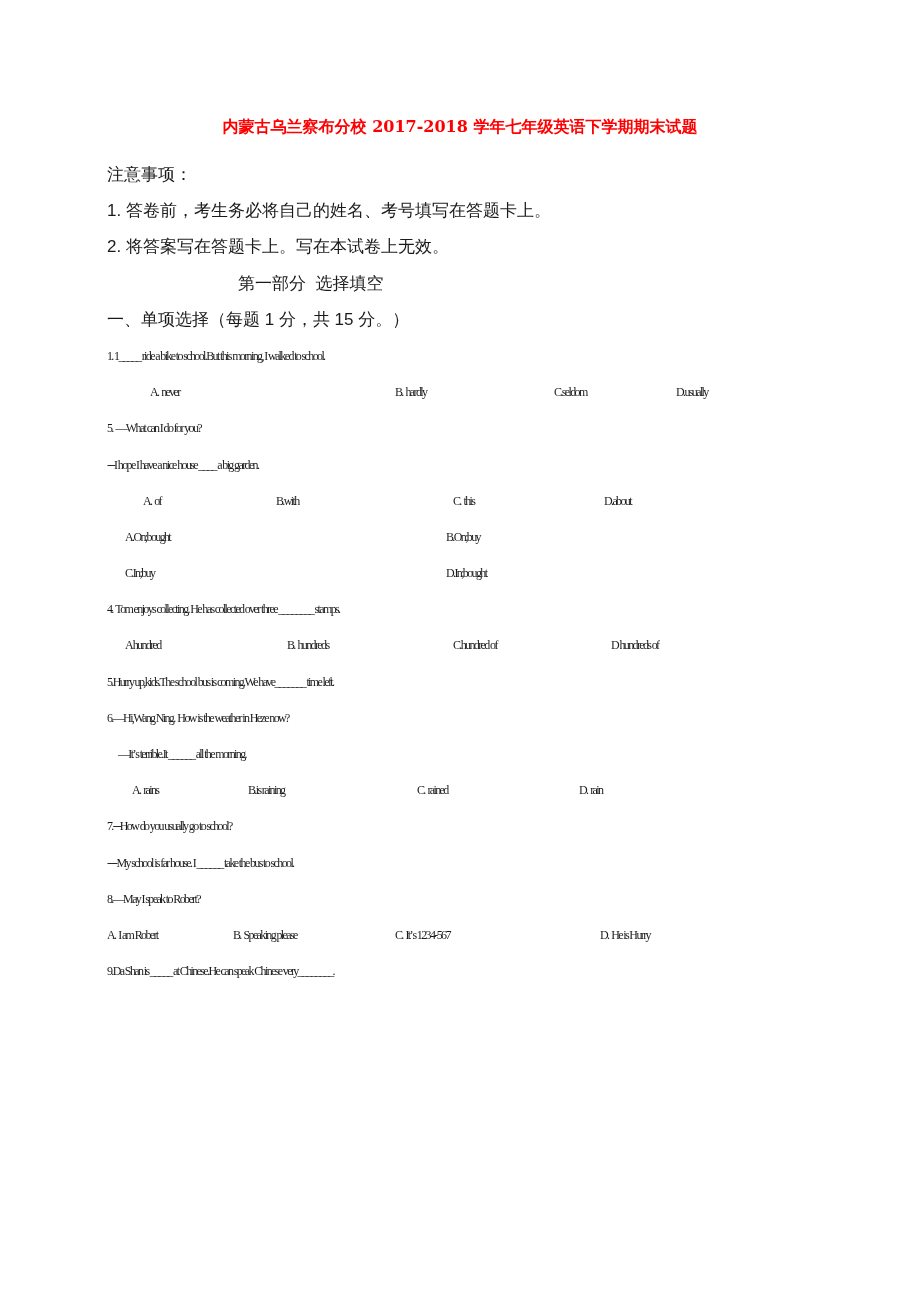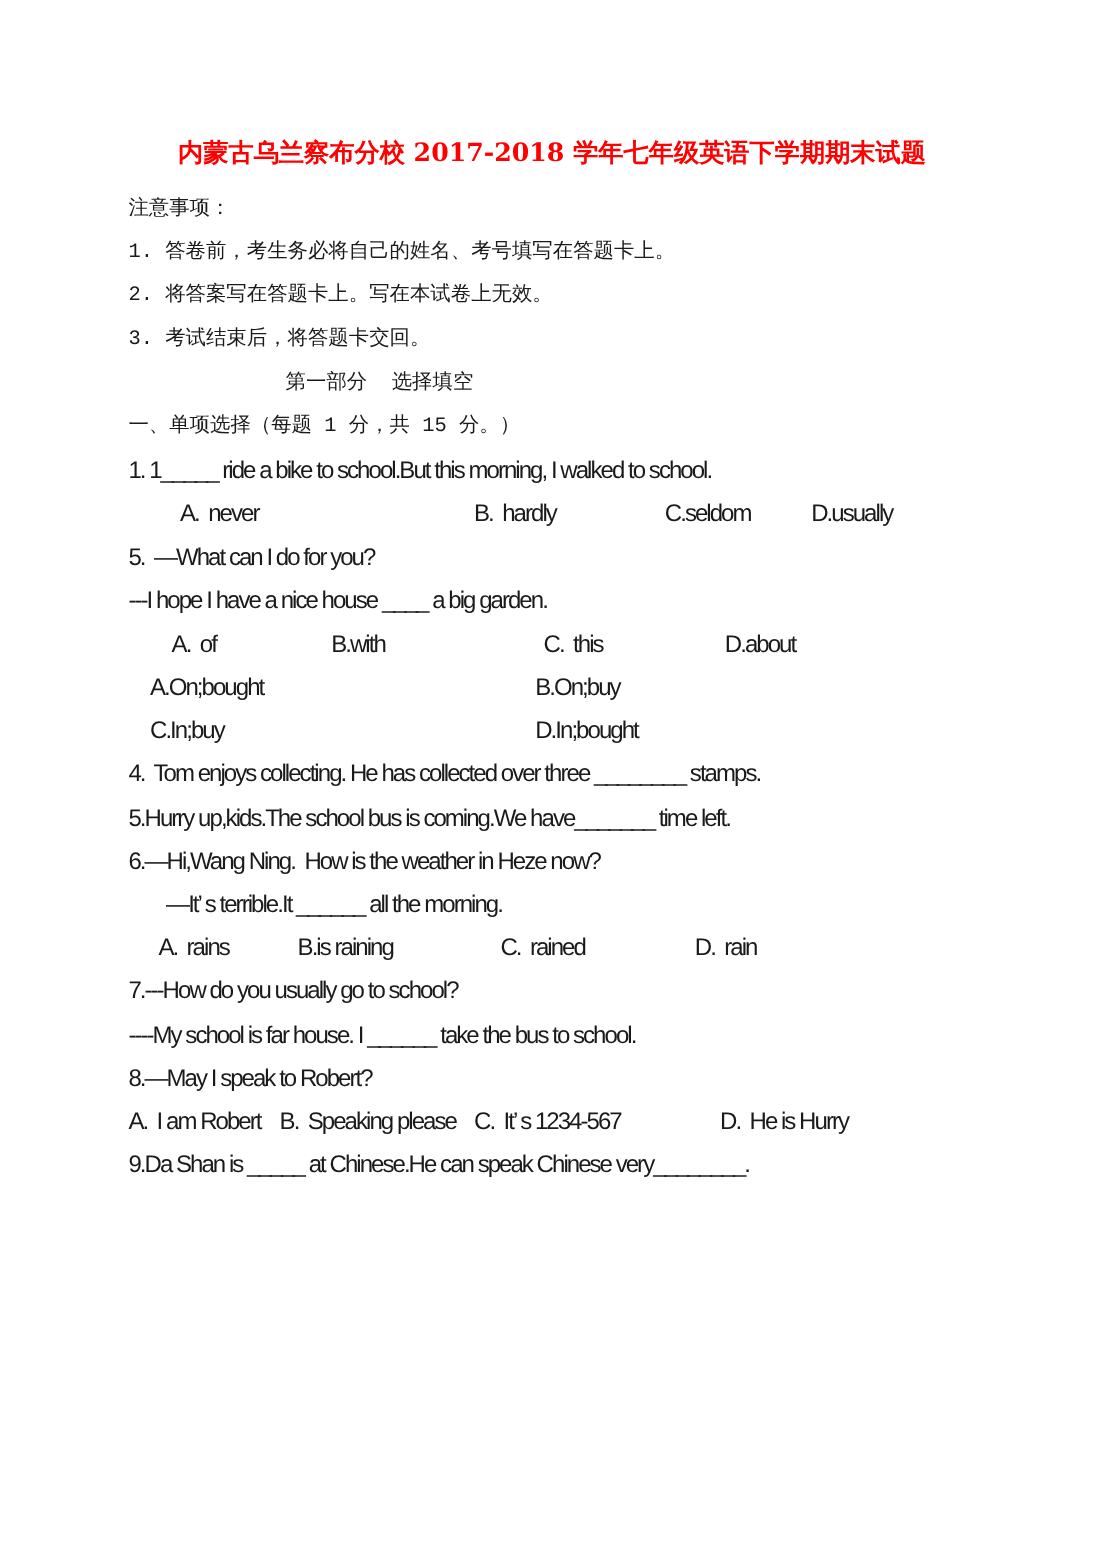--- a/index.html
+++ b/index.html
@@ -15,45 +15,45 @@
     overflow: hidden;
     color: #1a1a1a;
   }
   .doc-title {
     position: absolute;
     top: 110px;
     left: 0;
     width: 920px;
     text-align: center;
     font-family: "DejaVu Serif", "Liberation Serif", serif;
-    font-size: 21px;
+    font-size: 16px;
     font-weight: bold;
     color: #ff0000;
     line-height: 34px;
     white-space: pre;
   }
   .content {
     position: absolute;
     top: 157px;
     left: 107px;
     width: 760px;
   }
   .line {
     position: relative;
     height: 36.2px;
     line-height: 36.2px;
     white-space: pre;
   }
   .zh {
-    font-family: Liberation Mono, monospace;
+    font-family: Liberation Sans, sans-serif;
     font-size: 17px;
   }
   .en {
-    font-family: Liberation Sans, sans-serif;
-    font-size: 20px;
+    font-family: Liberation Serif, serif;
+    font-size: 12px;
     letter-spacing: -1.63px;
   }
   .indent-section {
     padding-left: 131px;
   }
   .opt {
     position: absolute;
     top: 0;
     white-space: pre;
   }
@@ -63,21 +63,20 @@
 
 <div class="page">
 
   <div class="doc-title">内蒙古乌兰察布分校 2017-2018 学年七年级英语下学期期末试题</div>
 
   <div class="content">
 
     <div class="line zh">注意事项：</div>
     <div class="line zh">1. 答卷前，考生务必将自己的姓名、考号填写在答题卡上。</div>
     <div class="line zh">2. 将答案写在答题卡上。写在本试卷上无效。</div>
-    <div class="line zh">3. 考试结束后，将答题卡交回。</div>
 
     <div class="line zh indent-section">第一部分  选择填空</div>
     <div class="line zh">一、单项选择（每题 1 分，共 15 分。）</div>
 
     <div class="line en">1. 1_____ ride a bike to school.But this morning, I walked to school.</div>
     <div class="line en">
       <span class="opt" style="left:43px">A.  never</span>
       <span class="opt" style="left:288px">B.  hardly</span>
       <span class="opt" style="left:447px">C.seldom</span>
       <span class="opt" style="left:569px">D.usually</span>
@@ -95,20 +94,26 @@
     <div class="line en">
       <span class="opt" style="left:18px">A.On;bought</span>
       <span class="opt" style="left:339px">B.On;buy</span>
     </div>
     <div class="line en">
       <span class="opt" style="left:18px">C.In;buy</span>
       <span class="opt" style="left:339px">D.In;bought</span>
     </div>
 
     <div class="line en">4.  Tom enjoys collecting. He has collected over three ________ stamps.</div>
+    <div class="line en">
+      <span class="opt" style="left:18px">A hundred</span>
+      <span class="opt" style="left:180px">B.  hundreds</span>
+      <span class="opt" style="left:346px">C.hundred of</span>
+      <span class="opt" style="left:504px">D hundreds of</span>
+    </div>
 
     <div class="line en">5.Hurry up,kids.The school bus is coming.We have_______ time left.</div>
 
     <div class="line en">6.—Hi,Wang Ning.  How is the weather in Heze now?</div>
     <div class="line en">        —It’ s terrible.It ______ all the morning.</div>
     <div class="line en">
       <span class="opt" style="left:25px">A.  rains</span>
       <span class="opt" style="left:141px">B.is raining</span>
       <span class="opt" style="left:310px">C.  rained</span>
       <span class="opt" style="left:472px">D.  rain</span>

